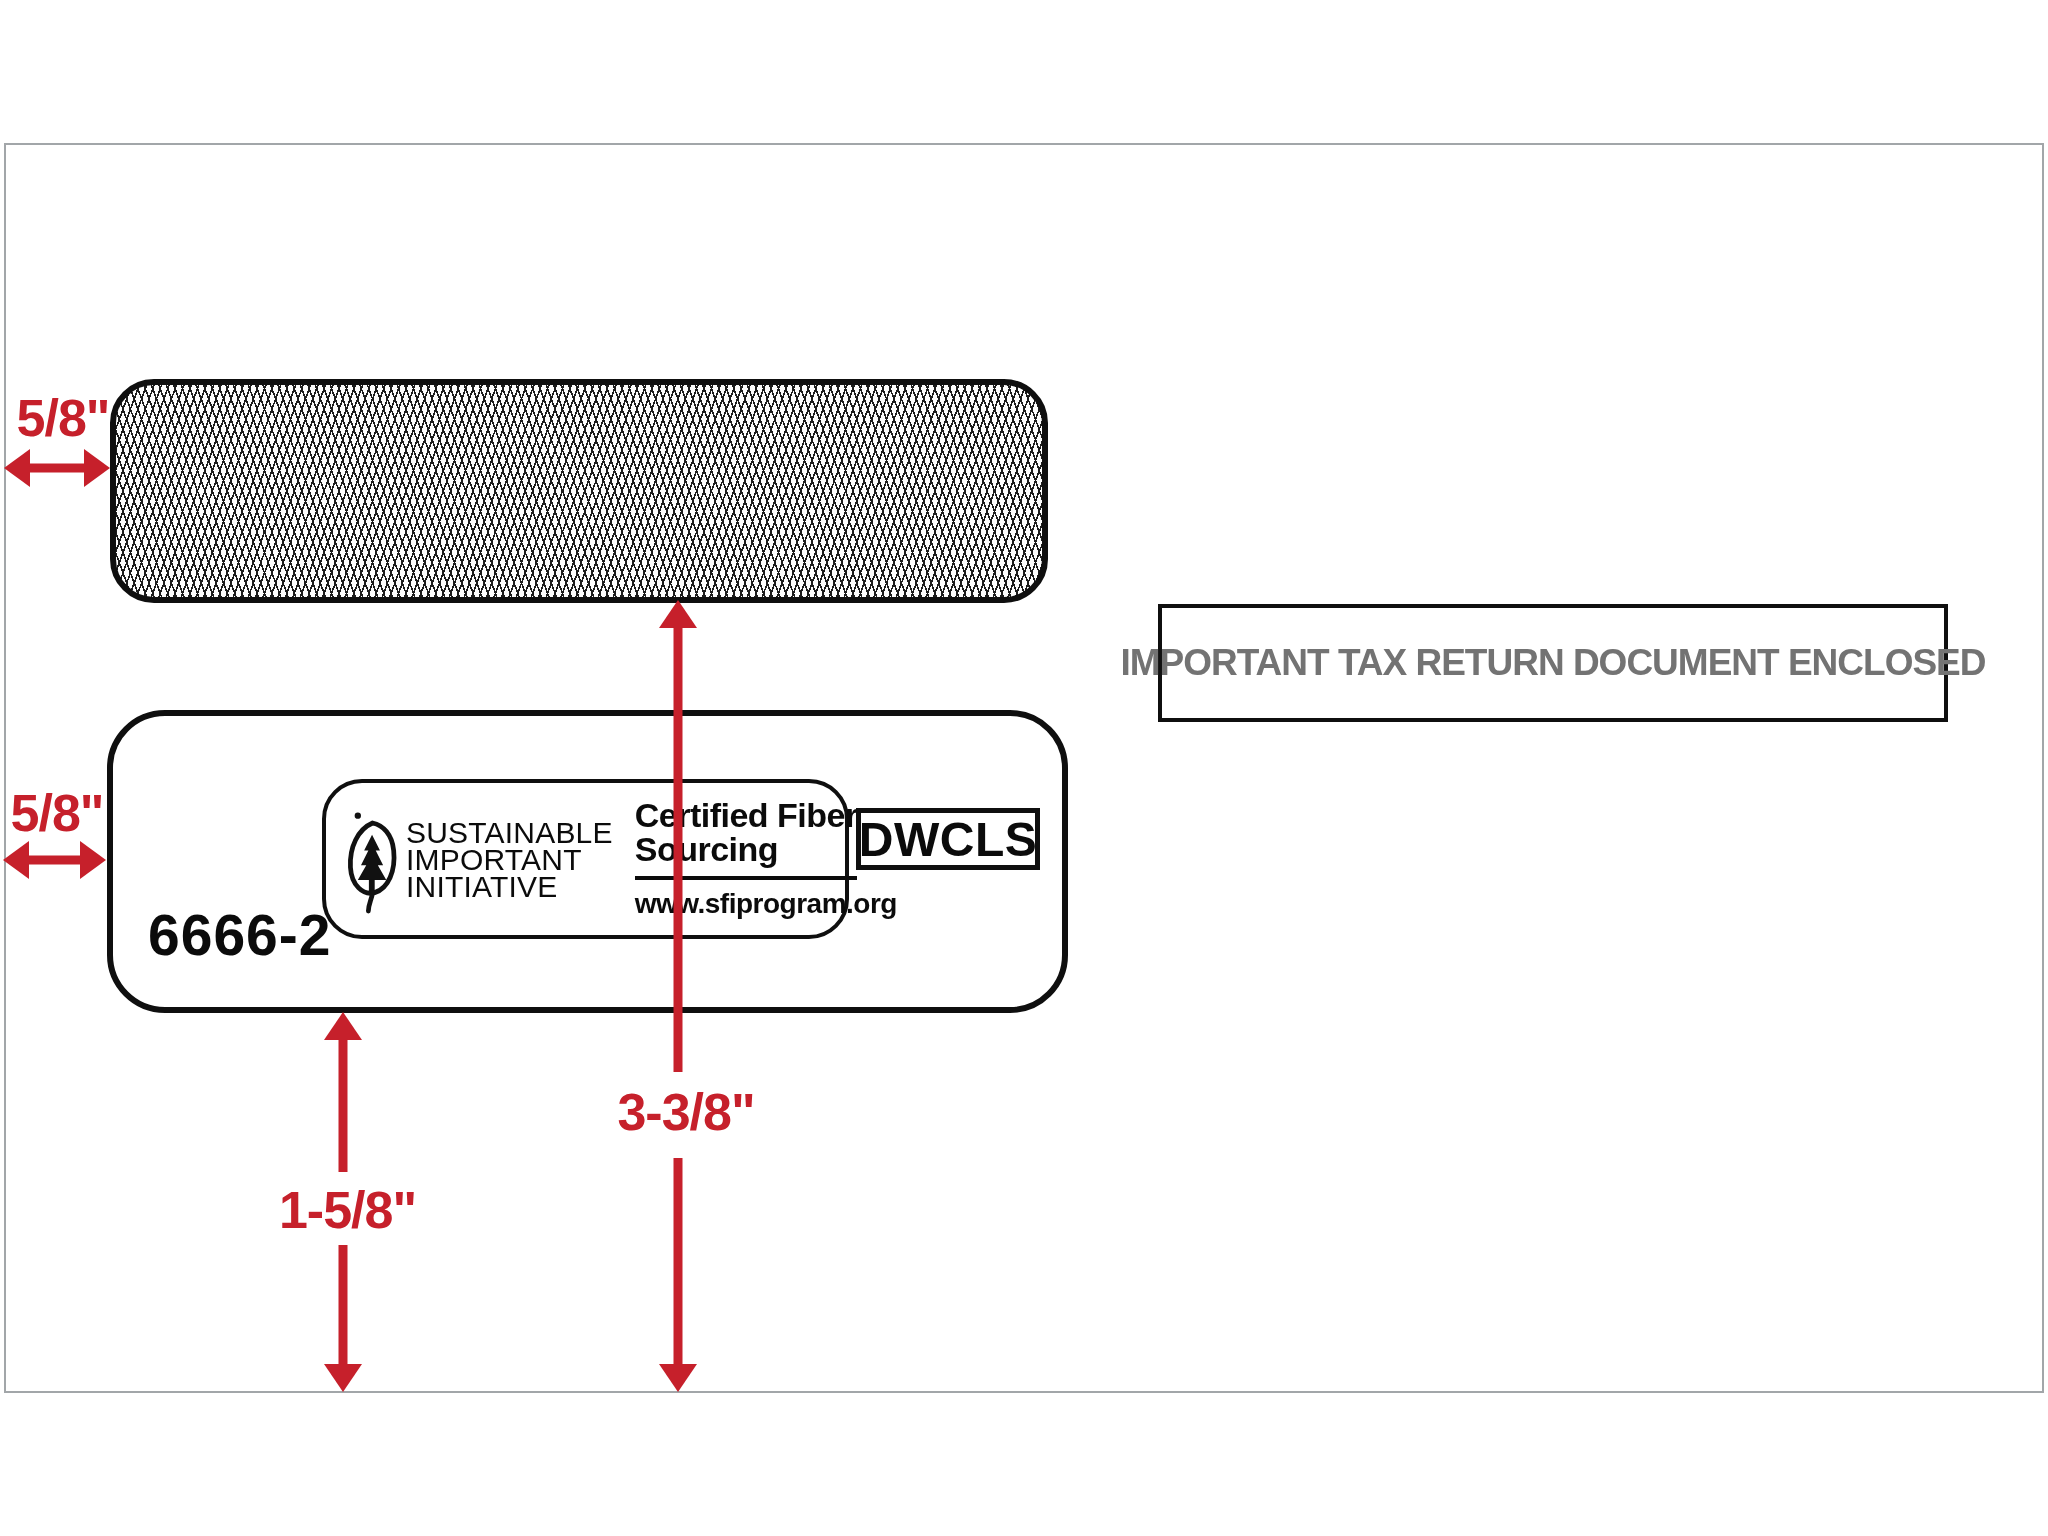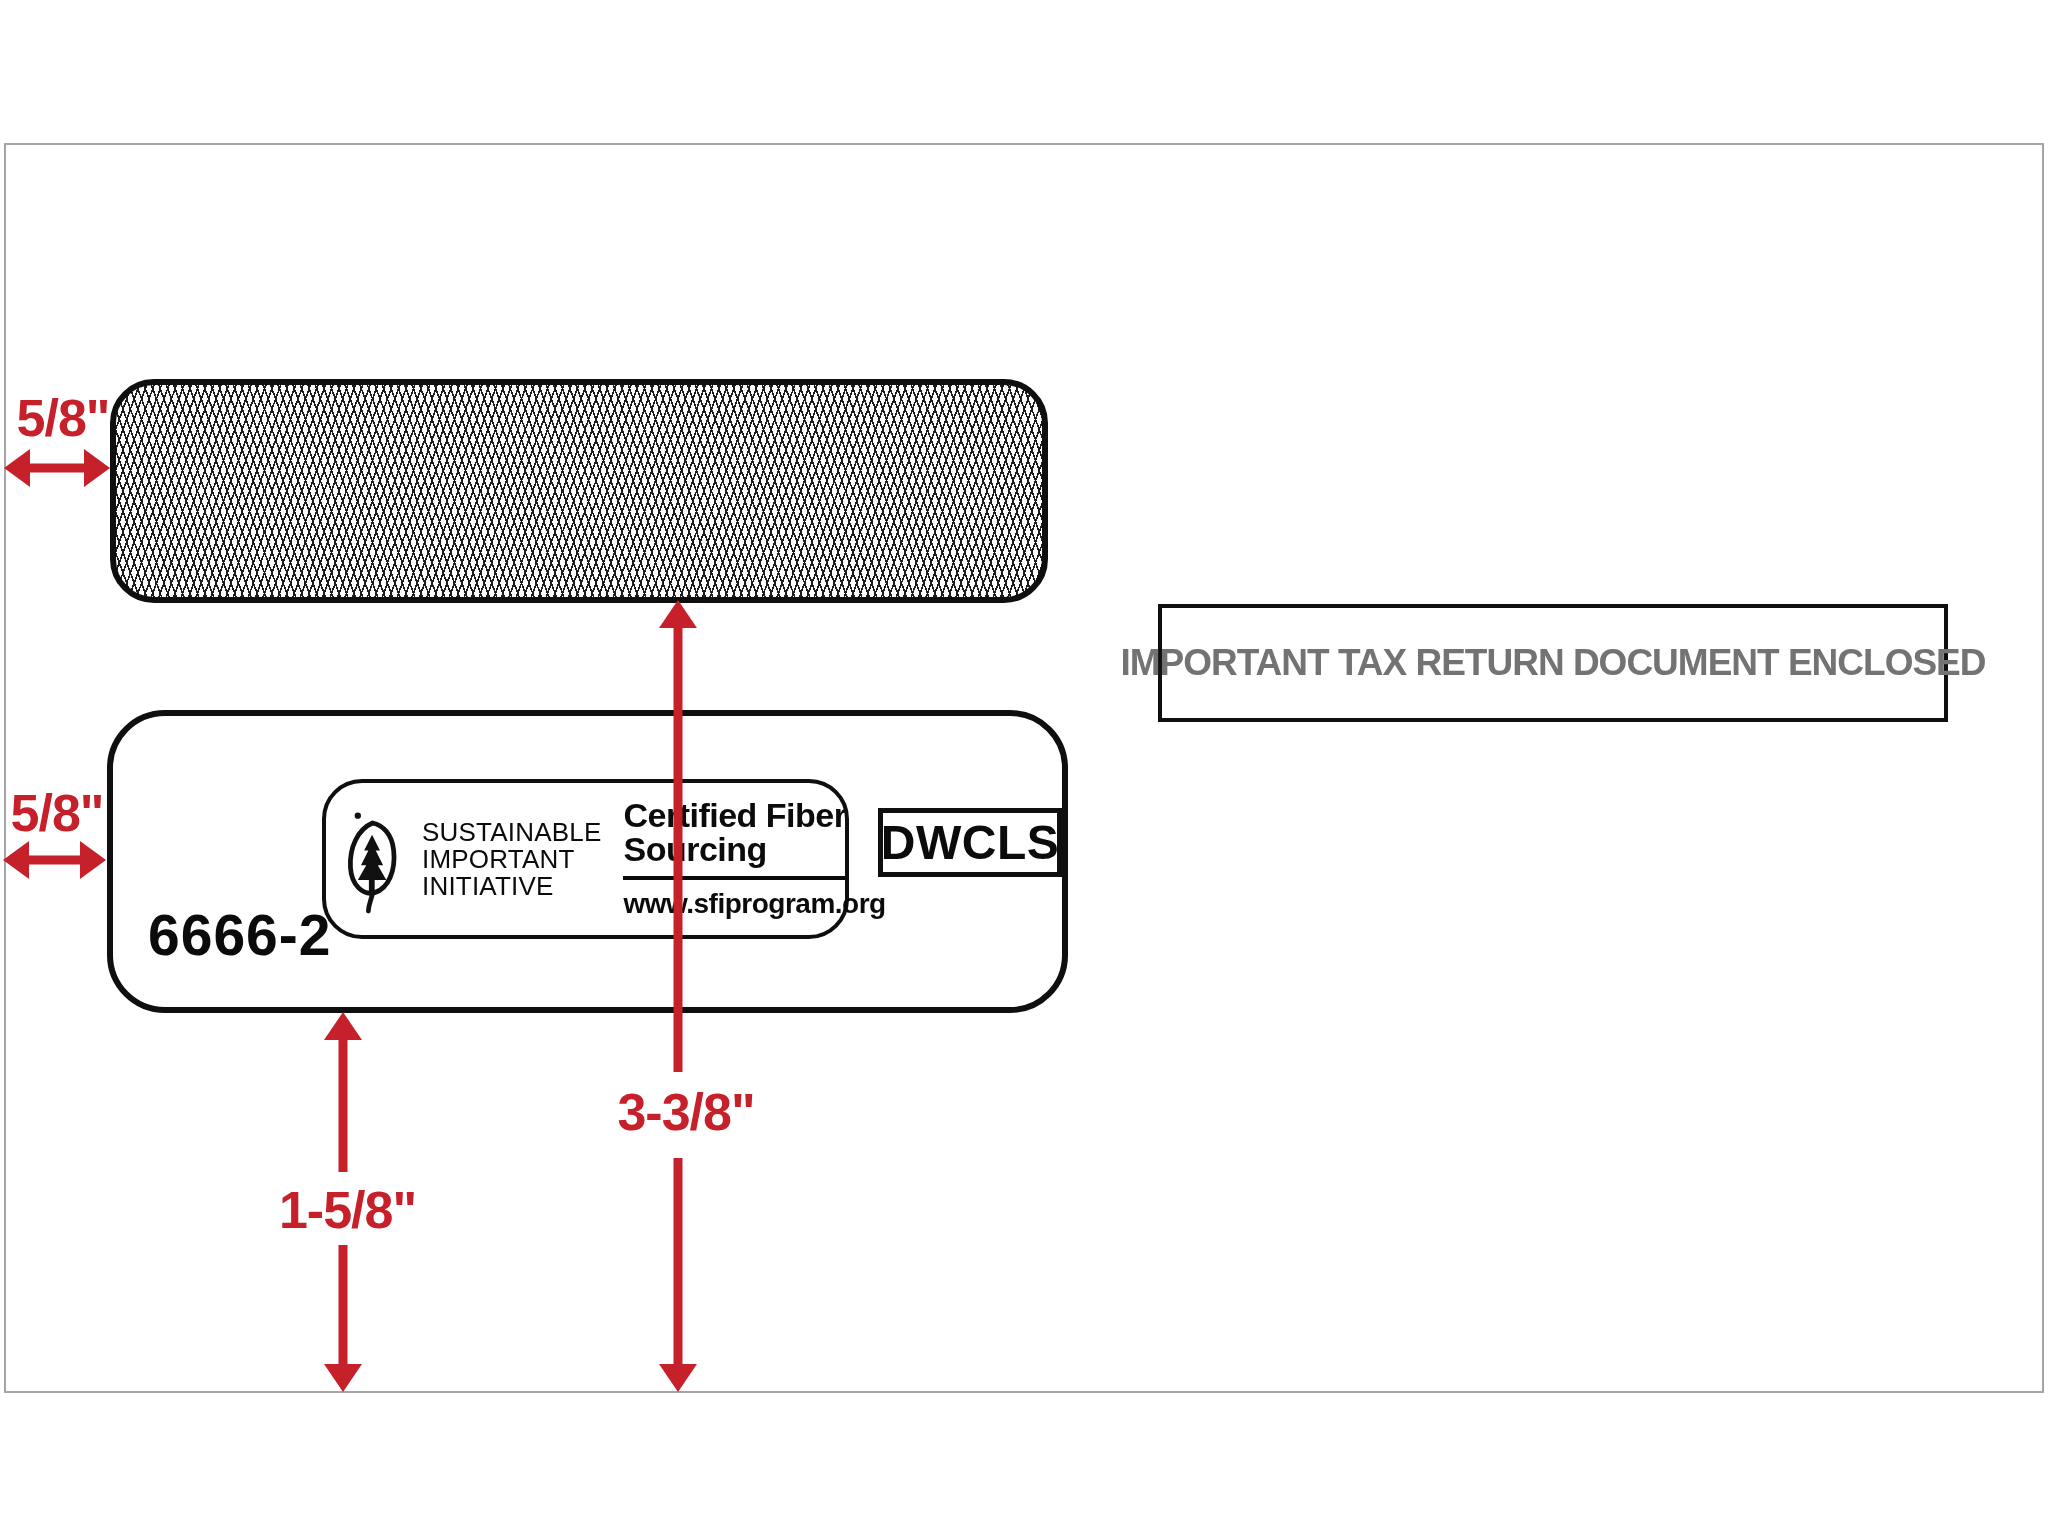--- a/index.html
+++ b/index.html
@@ -24,27 +24,27 @@
   .part-number{
     position:absolute;left:148px;top:854px;font-size:57px;font-weight:bold;
     letter-spacing:1px;color:#0b0b0b;margin-top:48px;
   }
   .sfi-label{
     position:absolute;left:322px;top:779px;width:527px;height:160px;box-sizing:border-box;
     border:4px solid var(--ink);border-radius:40px;background:#fff;
     display:flex;align-items:center;padding:0 18px 0 16px;
   }
   .sfi-leaf{flex:0 0 auto;width:58px;height:138px;margin-top:4px;}
-  .sfi-org{margin-left:22px;font-size:26px;line-height:27px;letter-spacing:0.2px;color:#0b0b0b;}
+  .sfi-org{margin-left:6px;font-size:30px;line-height:27px;letter-spacing:0.2px;color:#0b0b0b;}
   .sfi-cert{margin-left:22px;flex:1 1 auto;}
   .sfi-cert .cert-line{font-size:34px;line-height:34px;font-weight:bold;letter-spacing:-0.5px;color:#0b0b0b;}
   .sfi-divider{height:4px;background:#0b0b0b;margin:10px 0 8px 0;width:222px;}
   .sfi-url{font-size:28px;font-weight:bold;letter-spacing:-0.5px;color:#0b0b0b;}
   .dwcls-box{
-    position:absolute;left:878px;top:808px;width:184px;height:69px;box-sizing:border-box;
+    position:absolute;left:856px;top:808px;width:184px;height:62px;box-sizing:border-box;
     border:5px solid var(--ink);display:flex;align-items:center;justify-content:center;background:#fff;
   }
   .dwcls-box span{font-size:48px;font-weight:bold;letter-spacing:0.5px;color:#0b0b0b;}
   .notice-box{
     position:absolute;left:1158px;top:604px;width:790px;height:118px;box-sizing:border-box;
     border:4px solid var(--ink);display:flex;align-items:center;justify-content:center;background:#fff;
   }
   .notice-box span{font-size:37px;font-weight:bold;letter-spacing:-1px;white-space:nowrap;color:#737373;}
   .dim-label{
     position:absolute;color:var(--red);font-size:52px;font-weight:bold;

